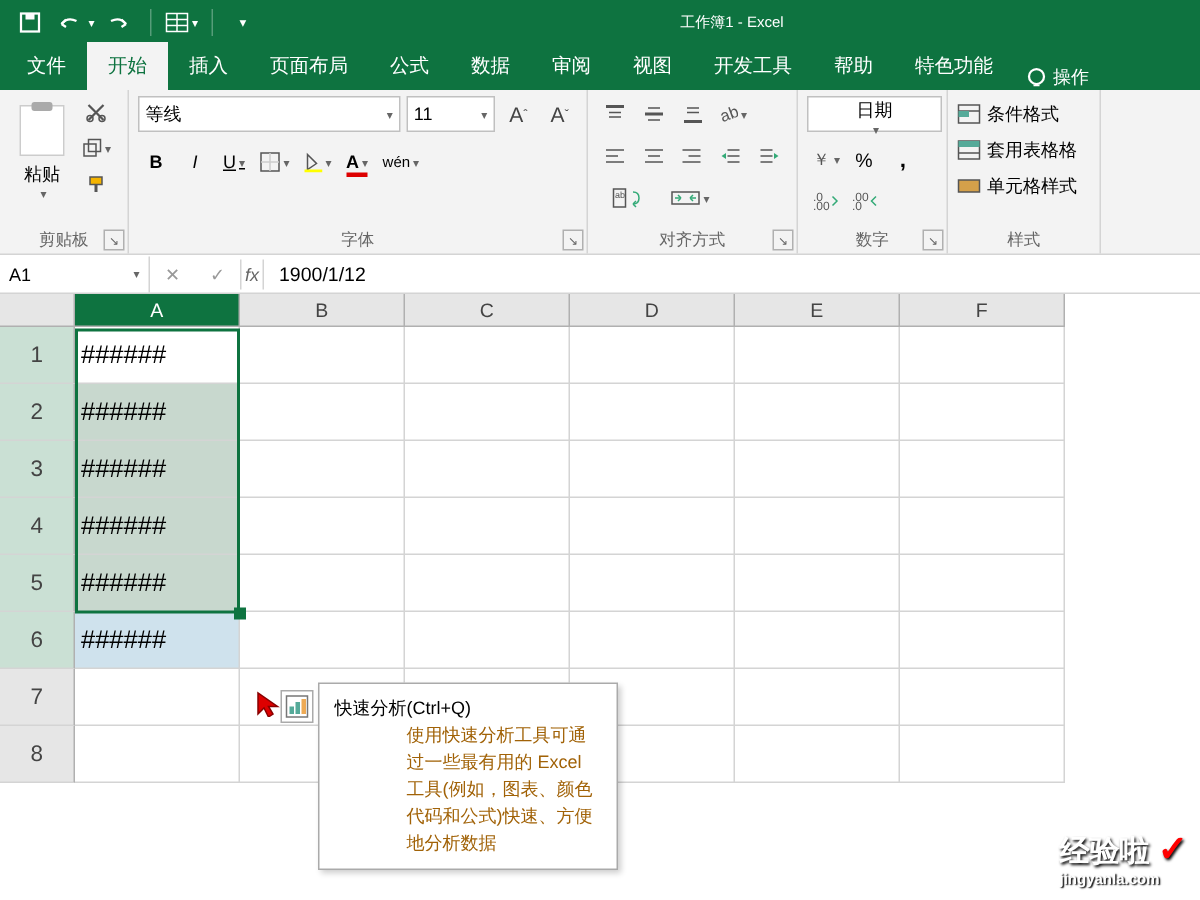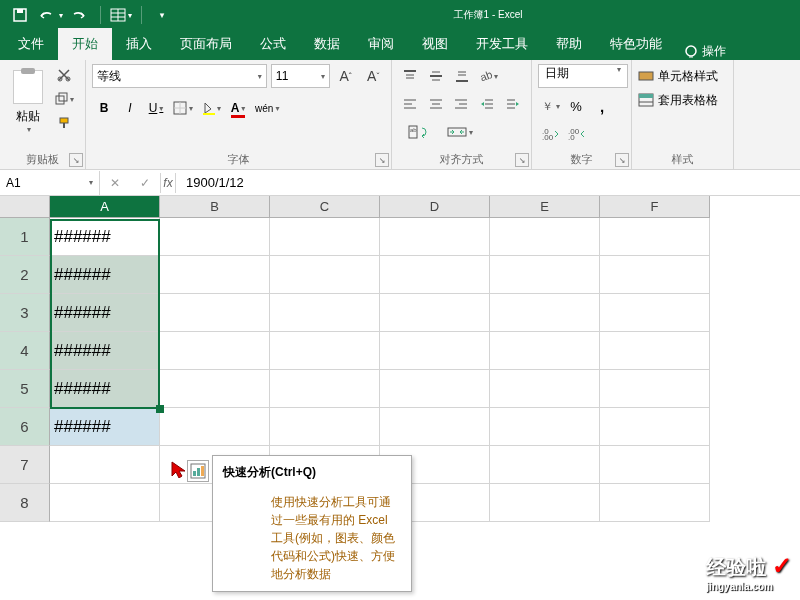--- a/index.html
+++ b/index.html
@@ -29,21 +29,21 @@
 .font-combo { width: 178px; height: 24px; border: 1px solid #c0c0c0; background: #fff; display: flex; align-items: center; padding: 0 4px; font-size: 12px; cursor: text; justify-content: space-between; }
 .size-combo { width: 60px; height: 24px; border: 1px solid #c0c0c0; background: #fff; display: flex; align-items: center; padding: 0 4px; font-size: 12px; cursor: text; justify-content: space-between; }
 .aa-btn { width: 24px; height: 24px; display: flex; align-items: center; justify-content: center; cursor: pointer; font-size: 14px; color: #444; }
 .font-row2 { display: flex; gap: 2px; align-items: center; }
 .font-btn { min-width: 24px; height: 24px; display: flex; align-items: center; justify-content: center; cursor: pointer; position: relative; padding: 0 3px; }
 .dd { font-size: 8px; color: #666; margin-left: 2px; }
 .align-grp { width: 140px; }
 .align-row { display: flex; gap: 2px; margin-bottom: 4px; }
 .align-btn { width: 24px; height: 24px; display: flex; align-items: center; justify-content: center; cursor: pointer; }
 .num-grp { width: 100px; }
-.num-combo { width: 90px; height: 24px; border: 1px solid #c0c0c0; background: #fff; display: flex; align-items: flex-start; padding: 0 6px; font-size: 12px; cursor: pointer; justify-content: space-between; margin-bottom: 6px; }
+.num-combo { width: 90px; height: 24px; border: 1px solid #c0c0c0; background: #fff; display: flex; align-items: center; padding: 0 6px; font-size: 12px; cursor: pointer; justify-content: space-between; margin-bottom: 6px; flex-direction: column; }
 .style-grp { width: 102px; }
 .style-item { height: 24px; display: flex; align-items: center; cursor: pointer; font-size: 12px; gap: 4px; }
 .tell-me { display: flex; align-items: center; gap: 4px; color: #fff; padding: 0 8px; }
 .bulb { width: 14px; height: 14px; }
 .namebox-row { height: 26px; border-bottom: 1px solid #d4d4d4; display: flex; align-items: center; background: #fff; }
 .namebox { width: 100px; height: 24px; border-right: 1px solid #d4d4d4; display: flex; align-items: center; padding: 0 6px; font-size: 12px; justify-content: space-between; }
 .fx-area { display: flex; align-items: center; }
 .fx-btn { width: 30px; height: 24px; display: flex; align-items: center; justify-content: center; color: #999; cursor: pointer; }
 .fx-label { width: 16px; font-style: italic; color: #666; text-align: center; border-left: 1px solid #d4d4d4; border-right: 1px solid #d4d4d4; padding: 3px 0; }
 .formula-input { flex: 1; padding: 0 10px; font-size: 13px; }
@@ -53,21 +53,21 @@
 .rhdr { background: #e6e6e6; border-right: 1px solid #b0b0b0; border-bottom: 1px solid #d4d4d4; height: 38px; display: flex; align-items: center; justify-content: center; font-size: 15px; color: #444; }
 .rhdr.sel { background: #cae0d4; }
 .cell { border-right: 1px solid #d4d4d4; border-bottom: 1px solid #d4d4d4; height: 38px; display: flex; align-items: center; font-size: 17px; padding: 0 4px; background: #fff; }
 .cell.selcell { background: #c8d8ce; }
 .cell.activecell { background: #fff; }
 .sel-border { position: absolute; border: 2px solid #0e7340; pointer-events: none; }
 .fill-handle { position: absolute; width: 8px; height: 8px; background: #0e7340; }
 .qa-cursor { position: absolute; width: 18px; height: 18px; }
 .qa-btn { position: absolute; width: 22px; height: 22px; border: 1px solid #aaa; background: #fff; display: flex; align-items: center; justify-content: center; cursor: pointer; }
 .tooltip { position: absolute; background: #fff; border: 1px solid #aaa; padding: 8px 10px; width: 200px; font-size: 12px; box-shadow: 2px 2px 4px rgba(0,0,0,0.2); }
-.tooltip-title { font-weight: bold; margin-bottom: 12px; }
+.tooltip-title { font-weight: normal; margin-bottom: 0; }
 .tooltip-body { color: #a16207; line-height: 1.5; margin-left: 48px; }
 .watermark { position: absolute; right: 8px; bottom: 8px; font-weight: bold; color: #fff; text-shadow: 1px 1px 2px #000; display: flex; align-items: center; gap: 4px; }
 .watermark .check { color: #f00; font-size: 24px; }
 .watermark-sub { font-size: 10px; color: #fff; text-shadow: 1px 1px 1px #000; }
 svg { display: block; }
 </style>
 </head>
 <body>
 
 <div class="titlebar">
@@ -350,31 +350,39 @@
     </div>
     <div class="group-label">
         <span>数字</span>
       </div>
     <div class="arrow">↘</div>
   </div>
 
   <div class="group style-grp">
     <div class="style-item">
         <svg width="16" height="14">
-          <rect x="1" y="3" width="14" height="8" fill="#d4a04a" stroke="#555"></rect>
-        </svg>
-        <span>单元格样式</span>
+          <rect x="1" y="1" width="14" height="12" fill="none" stroke="#555"></rect>
+          <line x1="1" y1="5" x2="15" y2="5" stroke="#555"></line>
+          <rect x="1" y="5" width="7" height="4" fill="#5a9"></rect>
+        </svg>
+        <span>条件格式</span>
       </div>
     <div class="style-item">
         <svg width="16" height="14">
           <rect x="1" y="1" width="14" height="12" fill="none" stroke="#555"></rect>
           <rect x="1" y="1" width="14" height="4" fill="#5a9"></rect>
           <line x1="1" y1="9" x2="15" y2="9" stroke="#555"></line>
         </svg>
         <span>套用表格格</span>
+      </div>
+    <div class="style-item">
+        <svg width="16" height="14">
+          <rect x="1" y="3" width="14" height="8" fill="#d4a04a" stroke="#555"></rect>
+        </svg>
+        <span>单元格样式</span>
       </div>
     <div class="group-label">
         <span>样式</span>
       </div>
   </div>
 </div>
 
 <div class="namebox-row">
   <div class="namebox">
       <span>A1</span>

